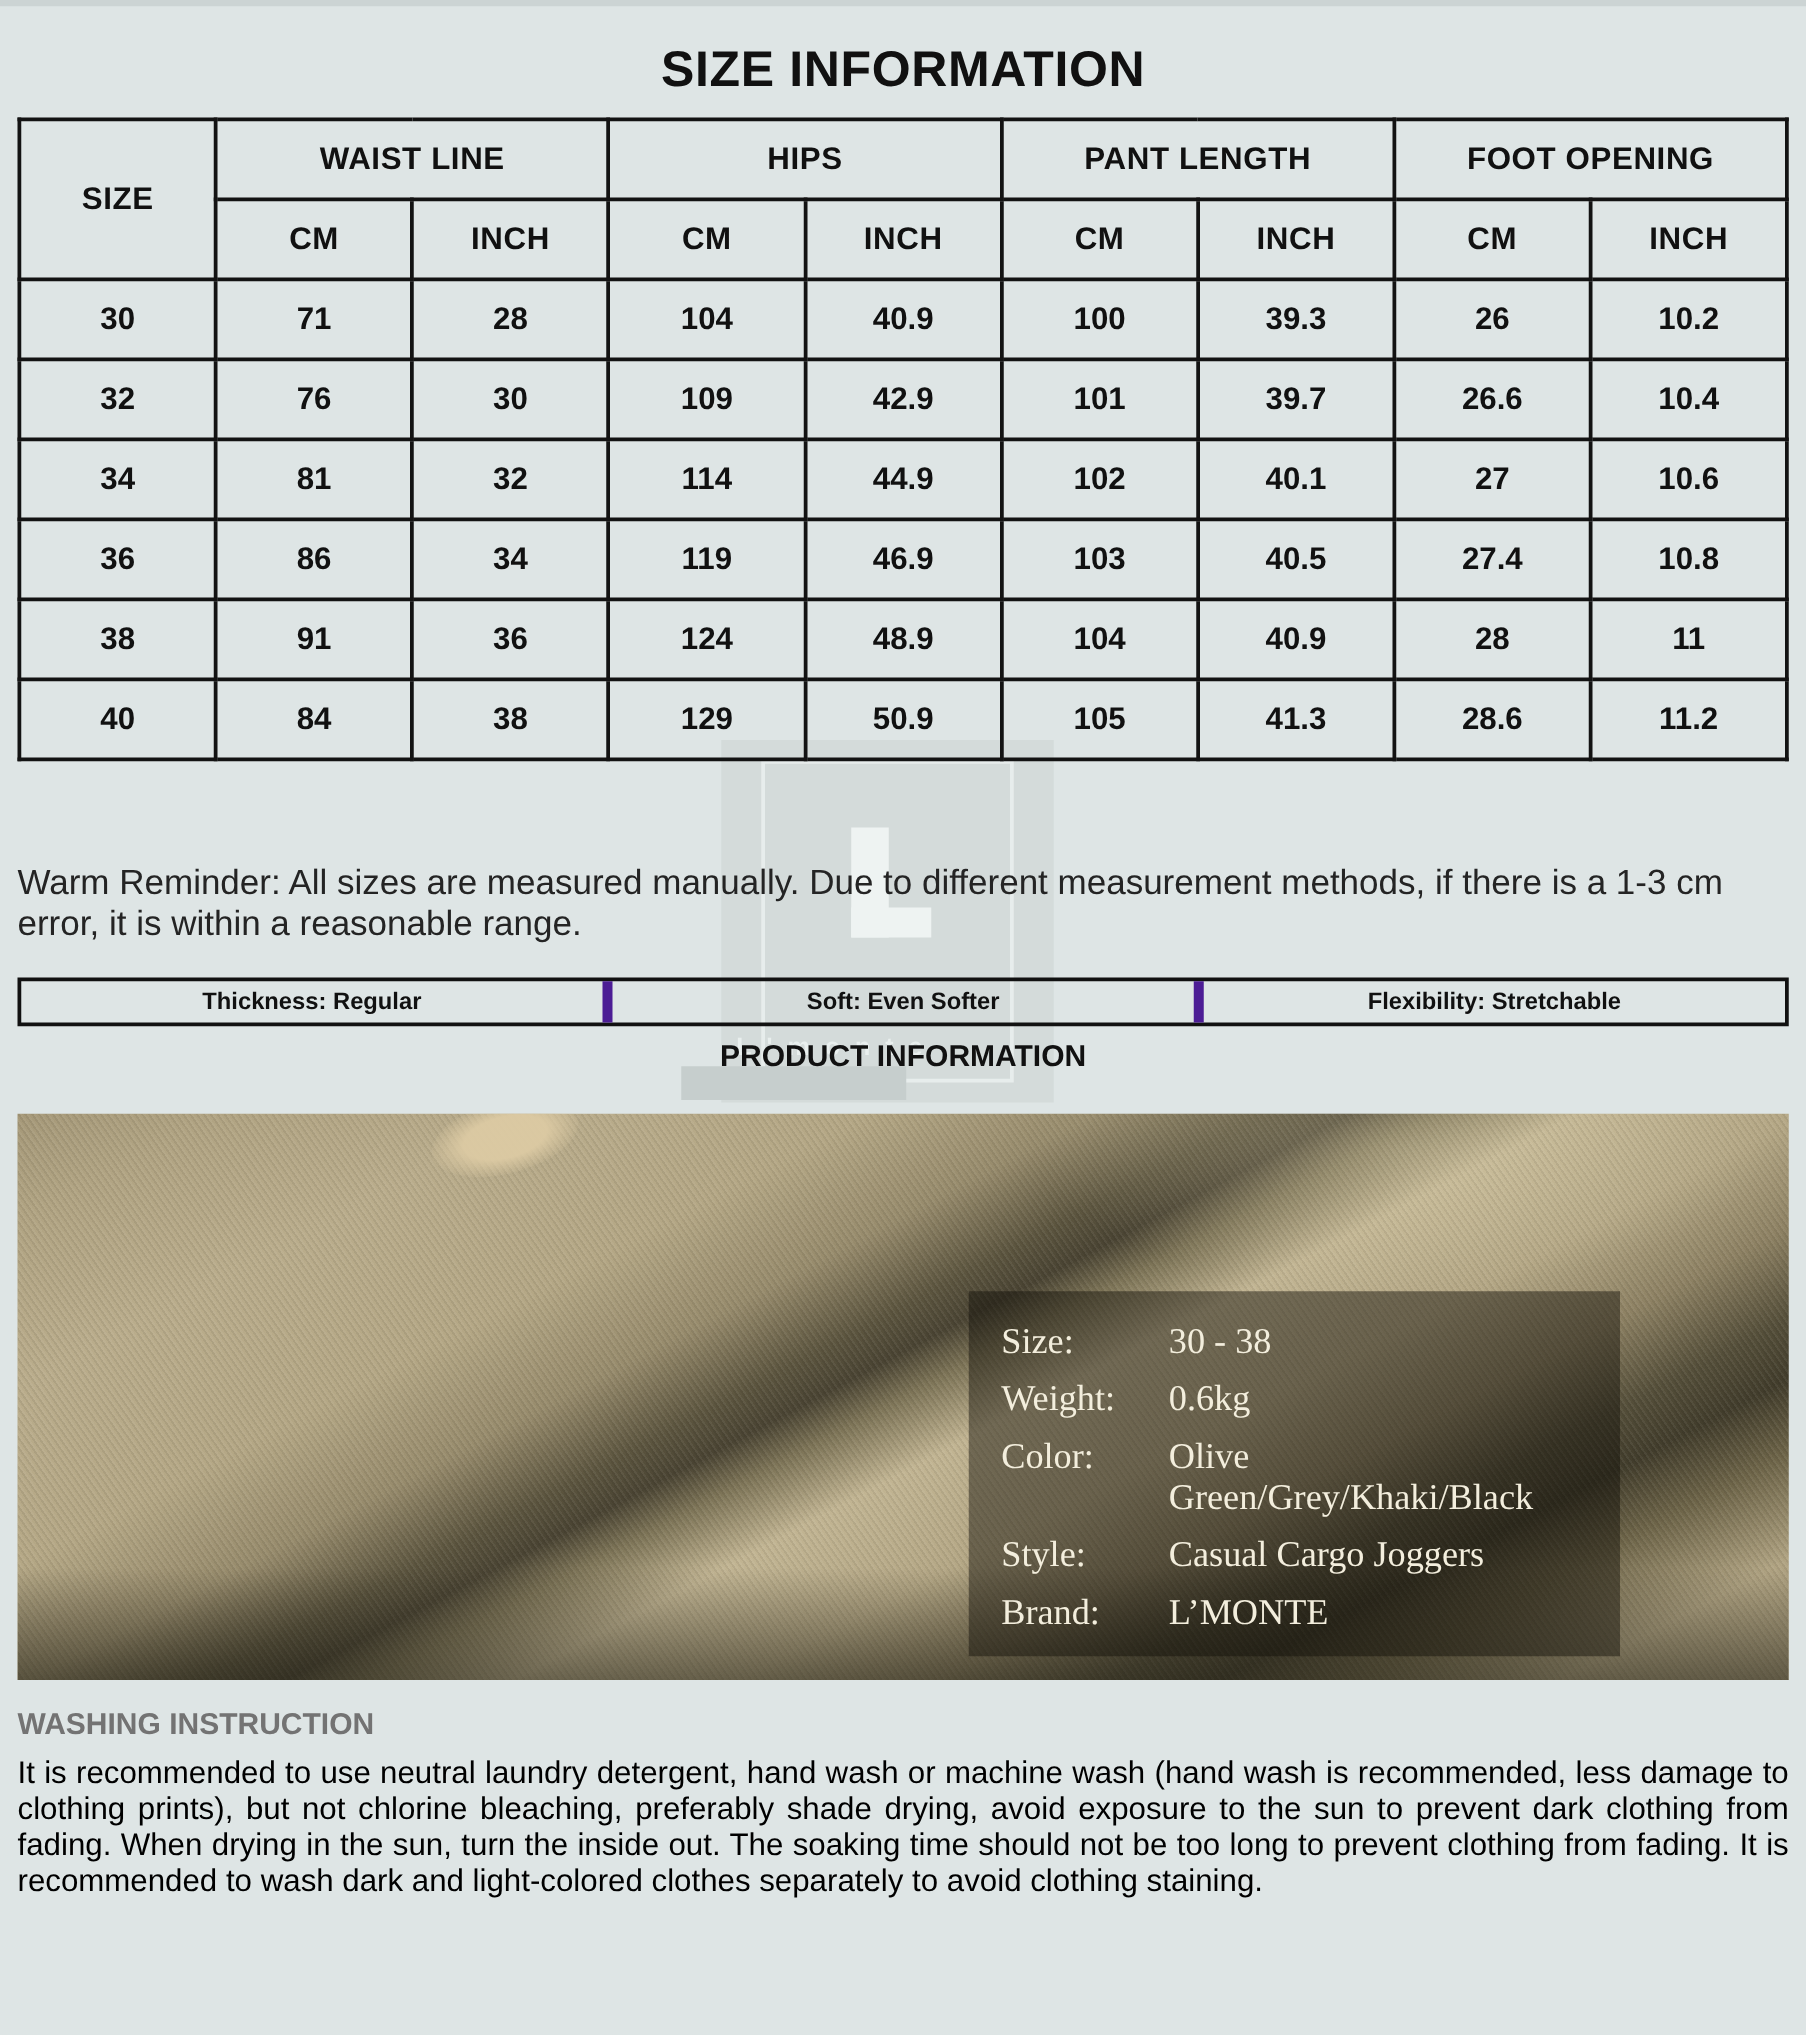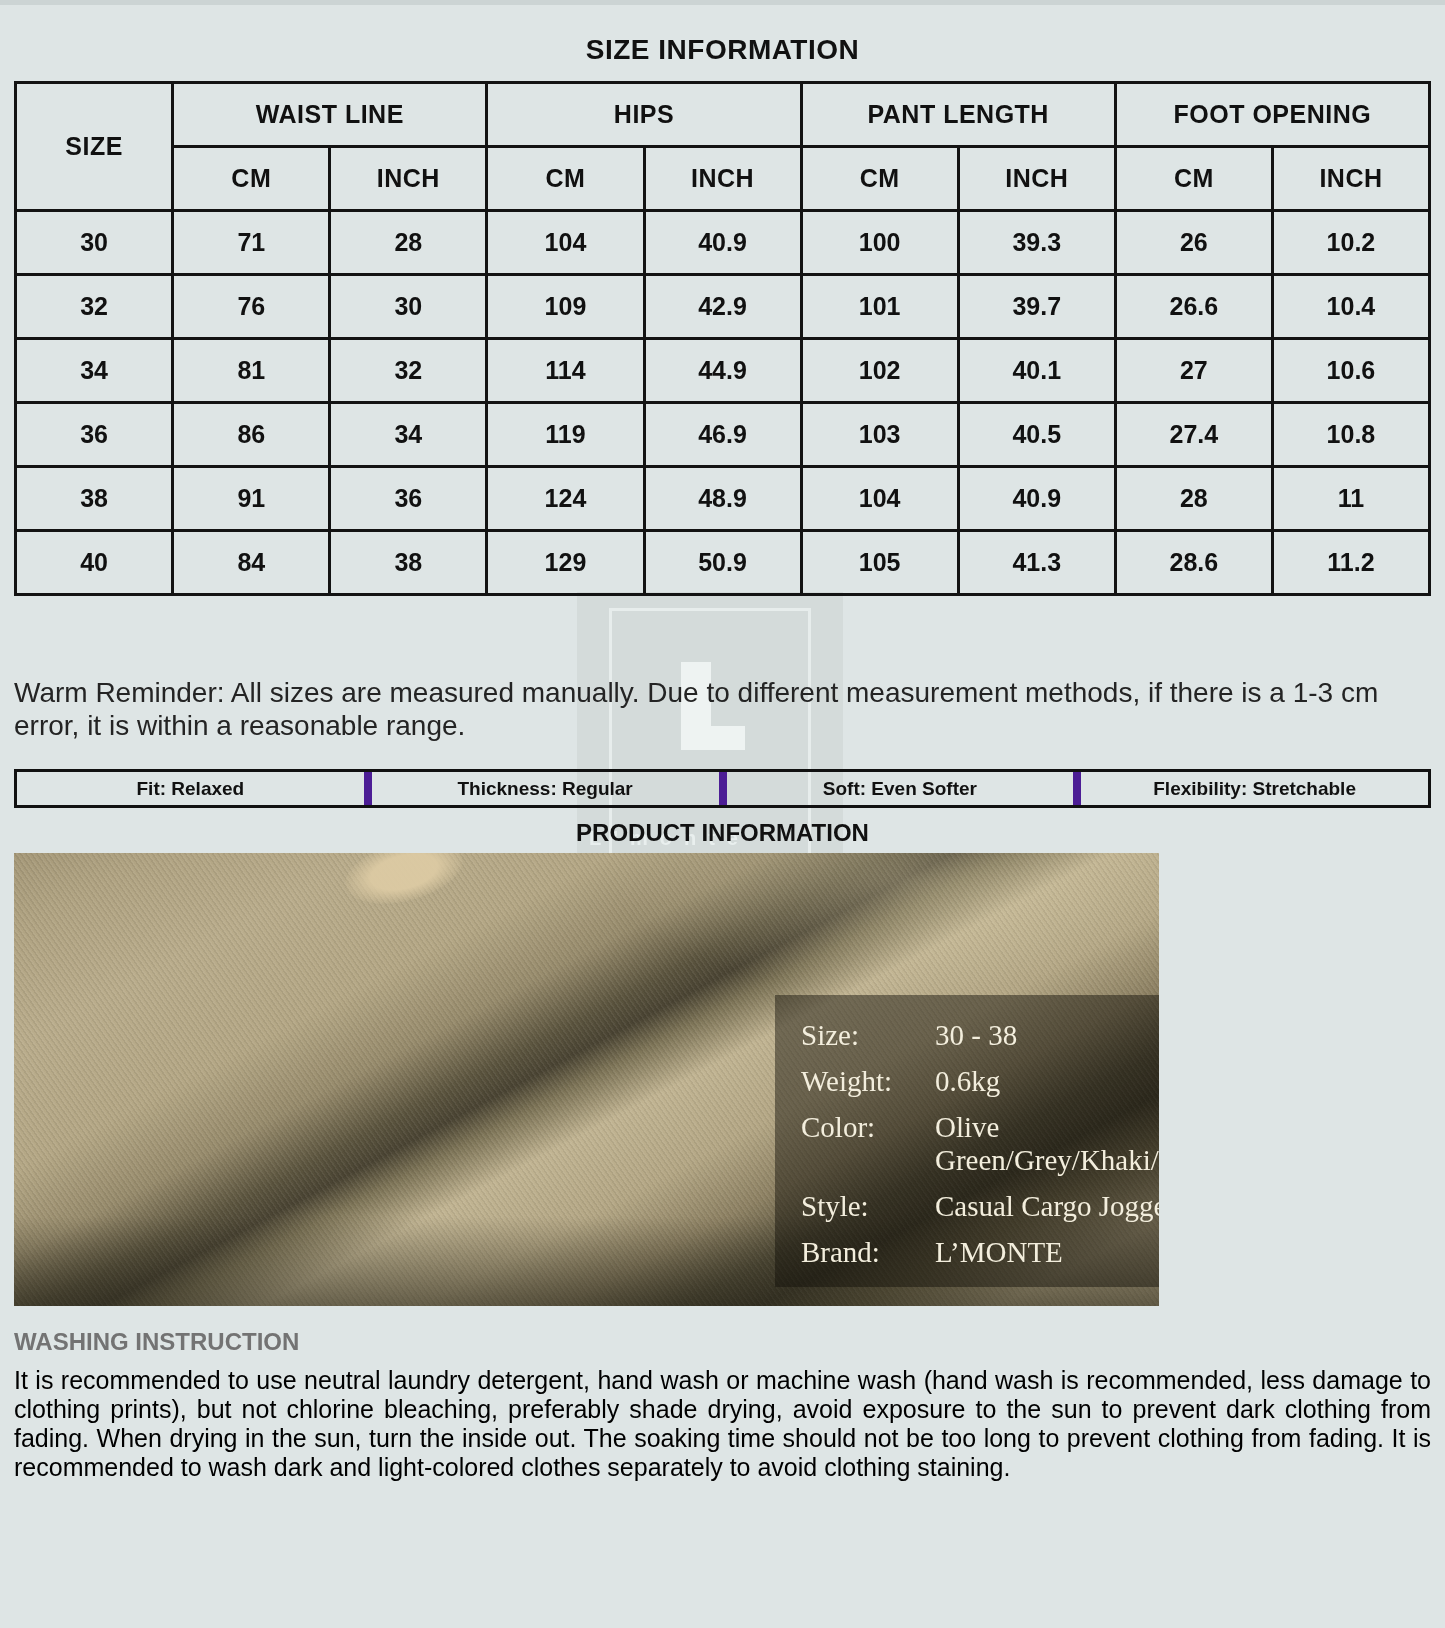--- a/index.html
+++ b/index.html
@@ -17,21 +17,21 @@
   
   .watermark{position:absolute;left:577px;top:592px;width:266px;height:290px;background:#d4dbda;z-index:0;}
   .watermark-inner{position:absolute;left:32px;right:32px;top:16px;bottom:16px;border:3px solid #e7edec;}
   .wm-l-stem{position:absolute;left:104px;top:70px;width:30px;height:88px;background:#eef3f2;}
   .wm-l-foot{position:absolute;left:104px;top:134px;width:64px;height:24px;background:#eef3f2;}
   .wm-text{position:absolute;left:0;right:0;bottom:32px;text-align:left;color:#e9efee;
     font-weight:bold;font-size:20px;letter-spacing:12px;padding-left:12px;}
   .wm-shadow-rect{position:absolute;left:545px;top:853px;width:180px;height:27px;background:#c6cecd;z-index:0;}
 
   
-  .page-title{padding-top:34px;text-align:center;font-size:28px;font-weight:bold;letter-spacing:0.5px;color:#111;}
+  .page-title{padding-top:34px;text-align:center;font-size:40px;font-weight:bold;letter-spacing:0.5px;color:#111;}
 
   
   table.size-table{width:1417px;margin-top:15px;border-collapse:collapse;table-layout:fixed;}
   table.size-table td{
     border:3px solid #131313;
     text-align:center;vertical-align:middle;
     font-weight:bold;font-size:25px;color:#111;
     height:59px;background:transparent;
   }
   tr.group-row td, tr.unit-row td{letter-spacing:0.5px;}
@@ -41,21 +41,21 @@
   .notes p{margin:0 0 27px 0;}
 
   
   .feature-strip{margin-top:20px;display:flex;border:3px solid #111;height:33px;background:transparent;}
   .feature-cell{flex:1;display:flex;align-items:center;justify-content:center;
     border-left:8px solid #4c1d95;font-size:19px;font-weight:bold;color:#111;}
   .feature-cell:first-child{border-left:none;}
 
   
   .section-title-center{margin-top:11px;text-align:center;font-size:24px;font-weight:bold;color:#111;}
-  .photo{position:relative;margin-top:6px;width:1145px;height:453px;overflow:hidden;
+  .photo{position:relative;margin-top:31px;width:1417px;height:453px;overflow:hidden;
     background:
       radial-gradient(ellipse 420px 160px at 78% 6%, rgba(218,207,170,0.35), rgba(218,207,170,0) 70%),
       linear-gradient(152deg,
         #a59878 0%, #b0a382 7%, #b9ac8b 18%, #b4a785 30%, #978b6c 38%,
         #5c553f 44%, #4a4433 47%, #7d7457 50%, #c1b492 55%, #b4a785 63%,
         #8d8163 70%, #554f3a 76%, #423d2c 80%, #6e6549 85%, #b0a382 92%, #a99c7c 100%);
   }
   .photo-texture{position:absolute;inset:0;
     background:repeating-linear-gradient(55deg,
       rgba(255,255,255,0.05) 0 1.5px, rgba(0,0,0,0) 1.5px 3px, rgba(0,0,0,0.06) 3px 4.5px);}
@@ -190,21 +190,20 @@
       <td>11.2</td>
     </tr>
   </tbody>
     </table>
 
   <div class="notes">
     <p>Warm Reminder: All sizes are measured manually. Due to different measurement methods, if there is a 1-3 cm error, it is within a reasonable range.</p>
   </div>
 
   <div class="feature-strip">
-    <div class="feature-cell">Fit: Relaxed</div>
     <div class="feature-cell">Thickness: Regular</div>
     <div class="feature-cell">Soft: Even Softer</div>
     <div class="feature-cell">Flexibility: Stretchable</div>
   </div>
 
   <div class="section-title-center">PRODUCT INFORMATION</div>
 
   <div class="photo">
     <div class="photo-texture"></div>
     <div class="photo-blob"></div>

